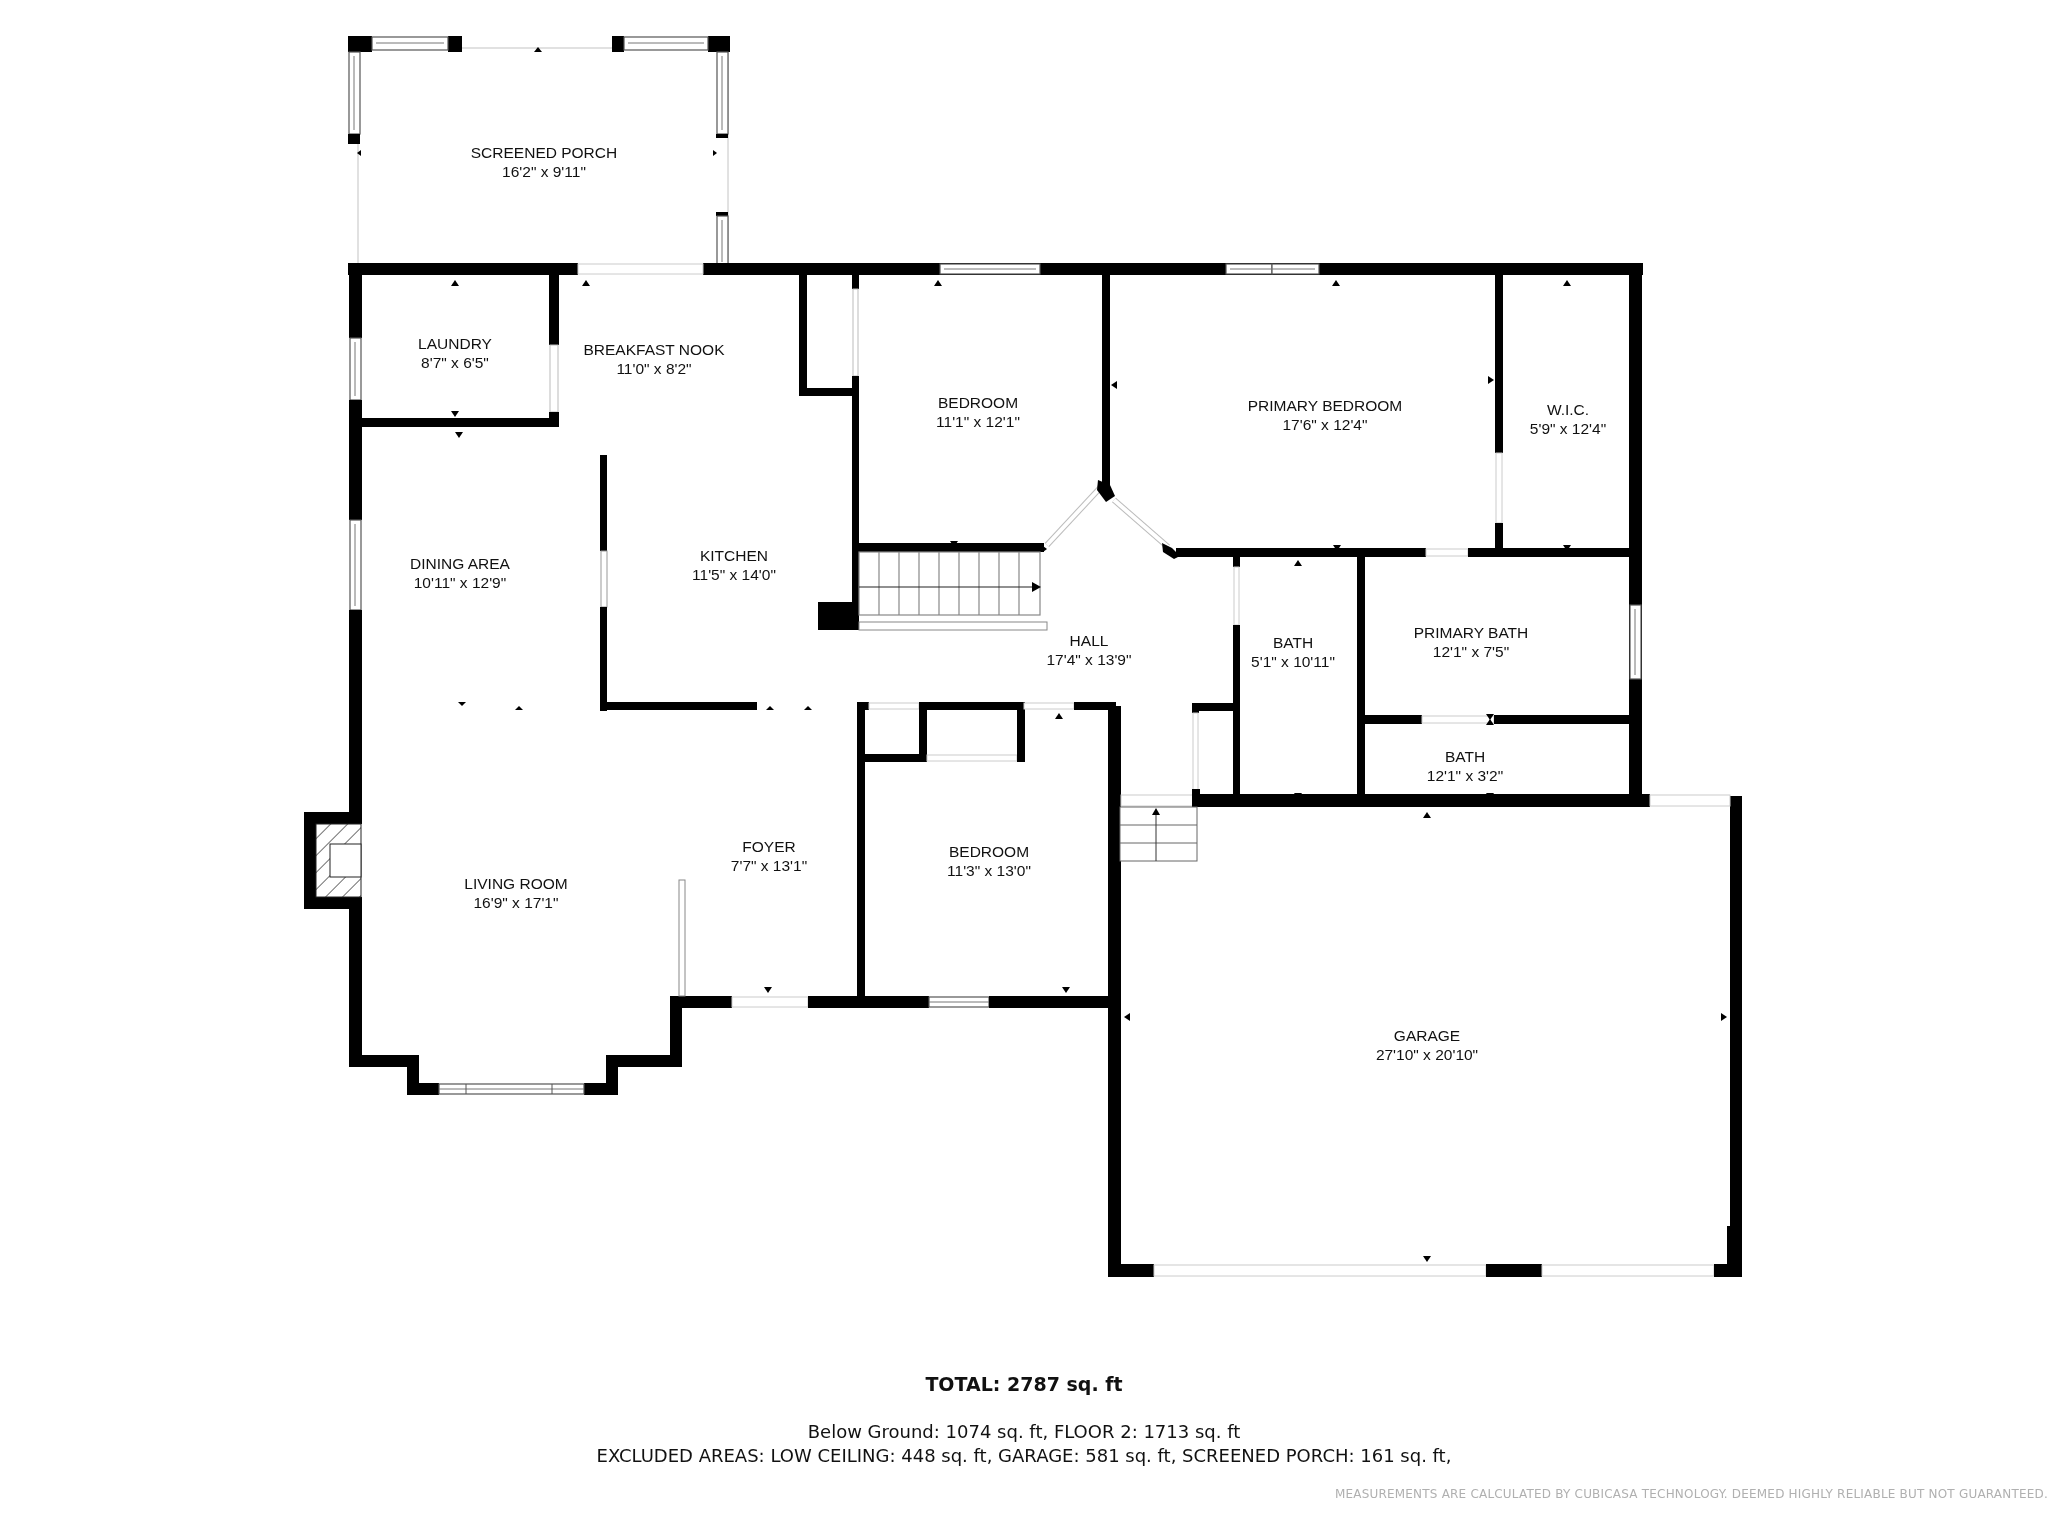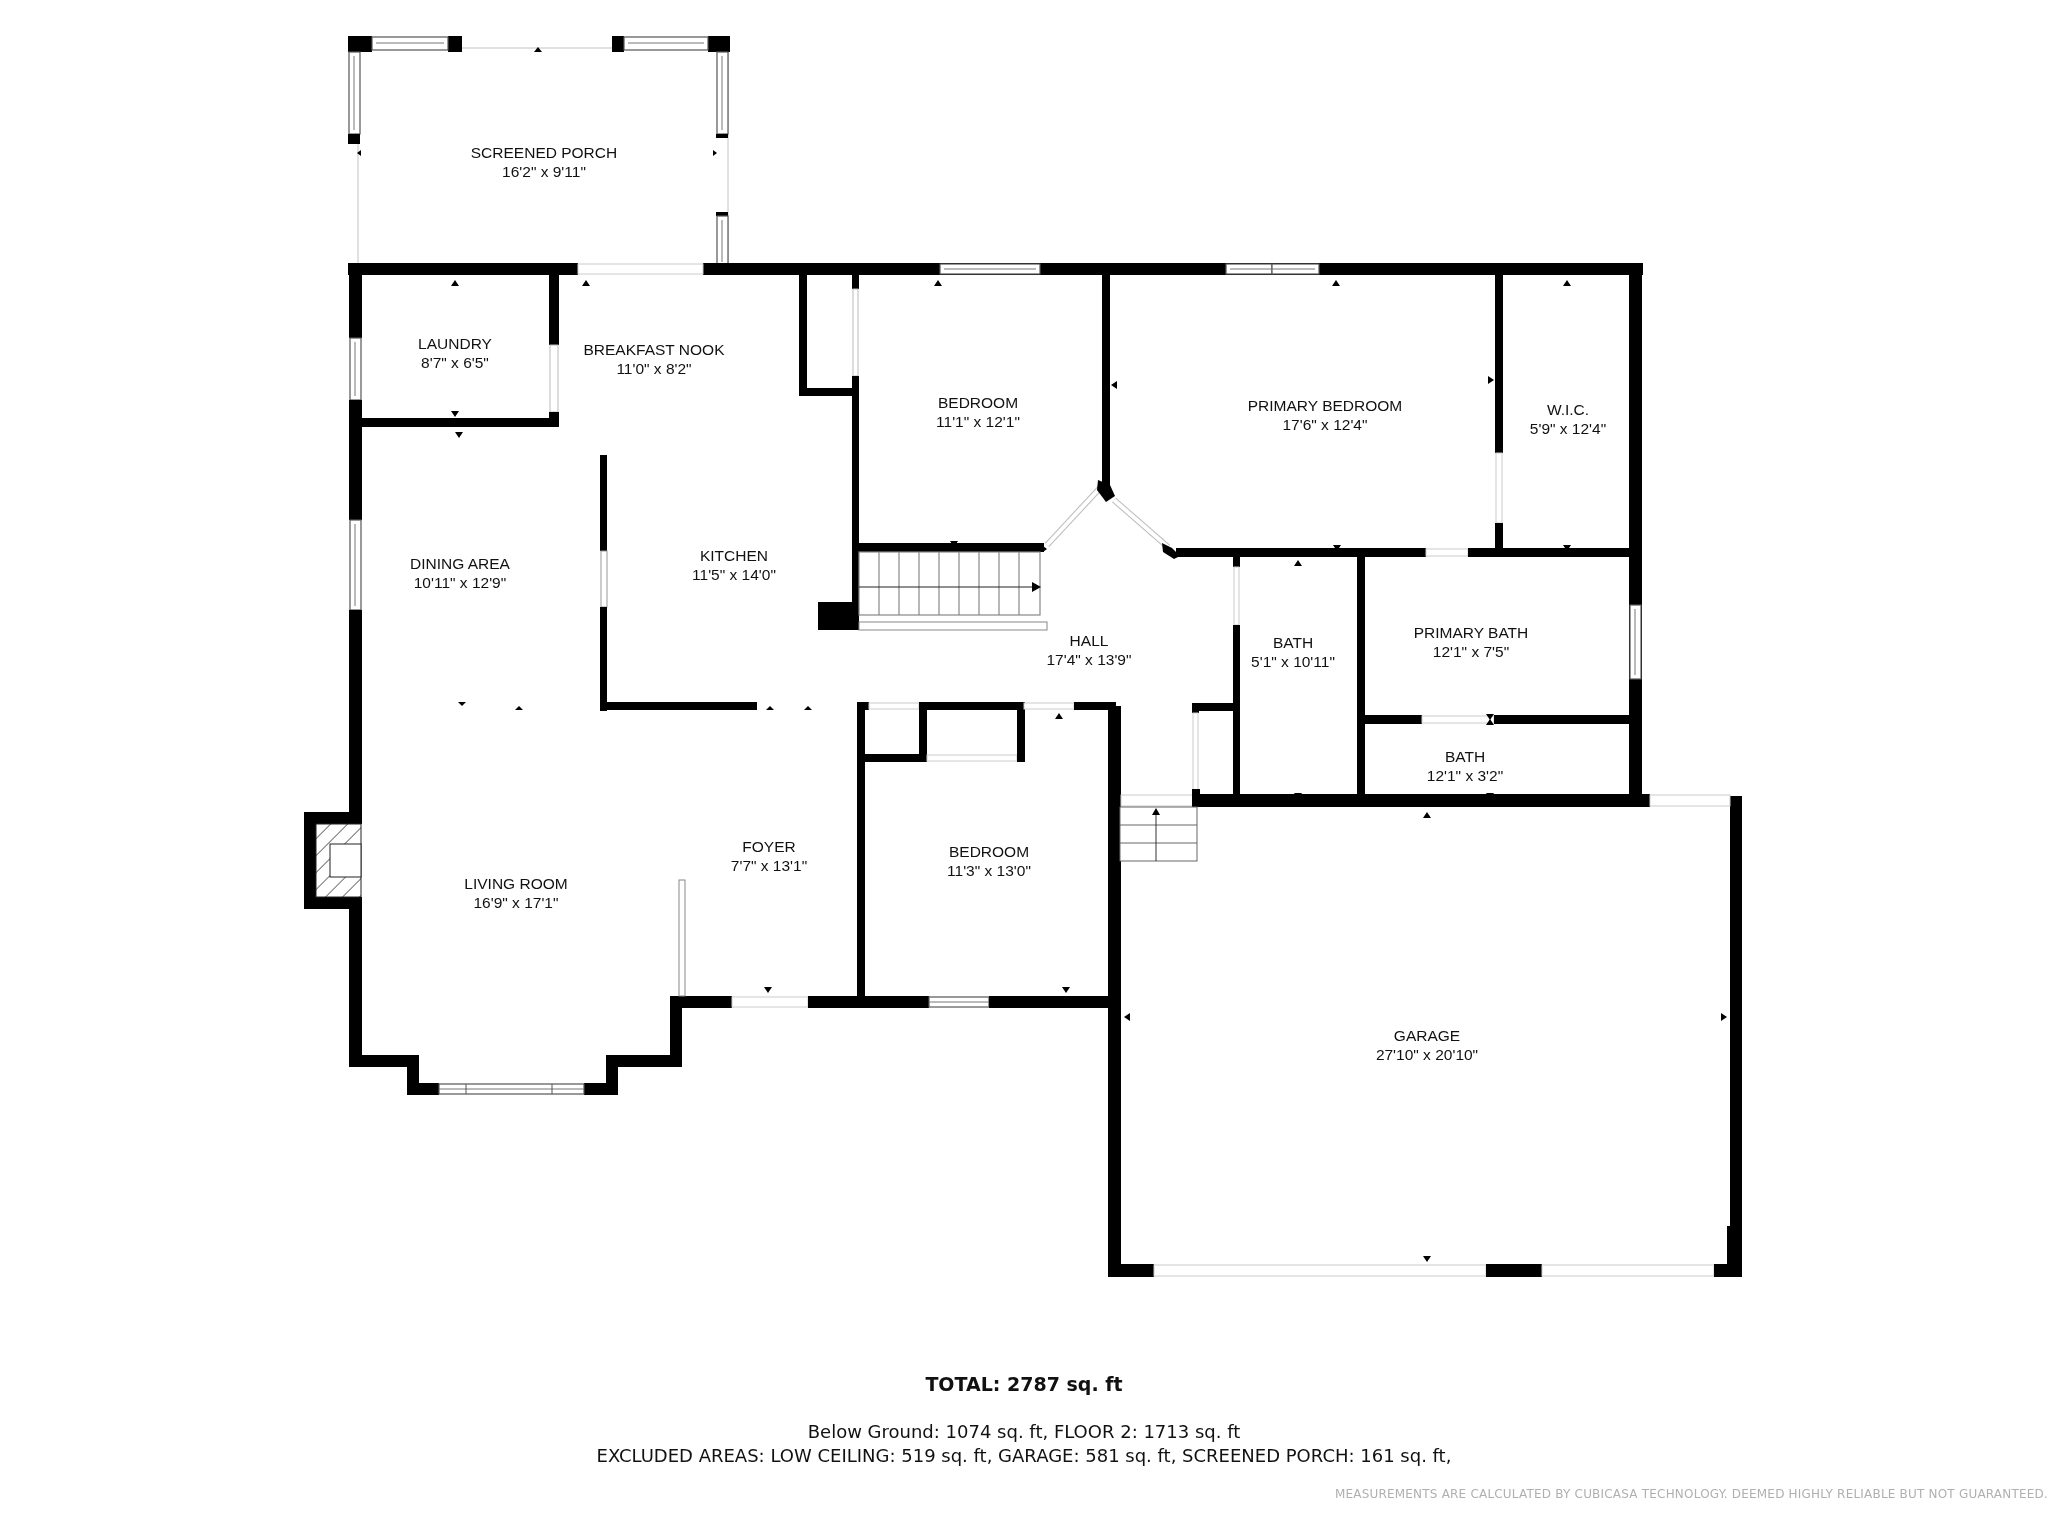--- a/index.html
+++ b/index.html
@@ -297,15 +297,15 @@
     <polygon points="1298,560 1294,566 1302,566"></polygon>
     <polygon points="1059,713 1055,719 1063,719"></polygon>
     <polygon points="1490,720 1486,714 1494,714"></polygon>
     <polygon points="1490,719 1486,725 1494,725"></polygon>
     <polygon points="1490,799 1486,793 1494,793"></polygon>
   </g>
 </svg>
 
 <div class="footer footer-total">TOTAL: 2787 sq. ft</div>
 <div class="footer footer-line footer-below">Below Ground: 1074 sq. ft, FLOOR 2: 1713 sq. ft</div>
-<div class="footer footer-line footer-excluded">EXCLUDED AREAS: LOW CEILING: 519 sq. ft, GARAGE: 581 sq. ft, SCREENED PORCH: 161 sq. ft,</div>
+<div class="footer footer-line footer-excluded">EXCLUDED AREAS: LOW CEILING: 448 sq. ft, GARAGE: 581 sq. ft, SCREENED PORCH: 161 sq. ft,</div>
 <div class="footer footer-line footer-fireplace">FIREPLACE: 5 sq. ft</div>
 <div class="footer footer-disclaimer">MEASUREMENTS ARE CALCULATED BY CUBICASA TECHNOLOGY. DEEMED HIGHLY RELIABLE BUT NOT GUARANTEED.</div>
 
 </body></html>

